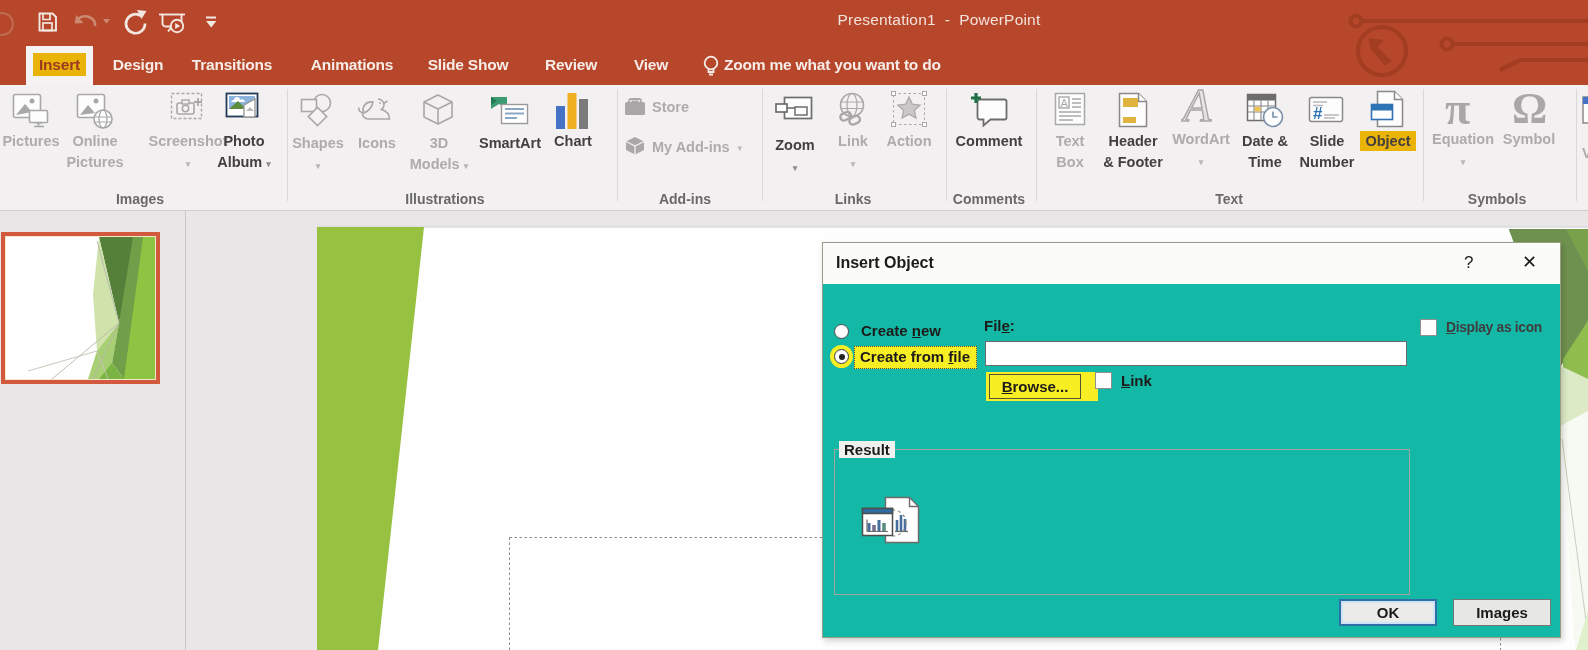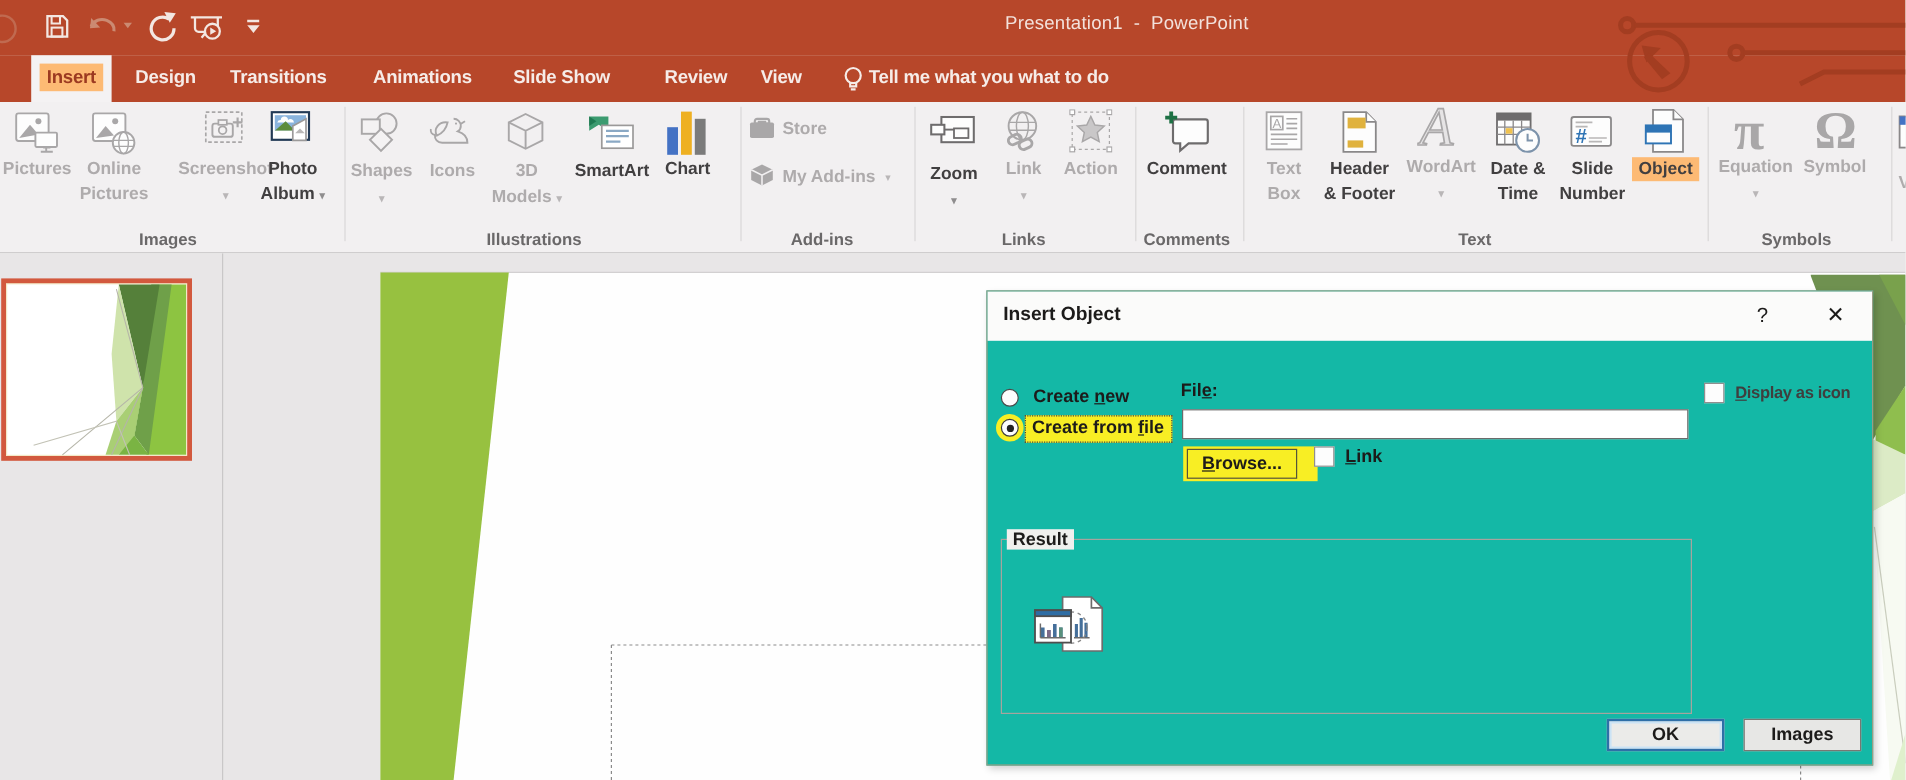--- a/index.html
+++ b/index.html
@@ -6,21 +6,21 @@
   html,body { width:1588px; height:650px; overflow:hidden; }
   body { font-family:"Liberation Sans", sans-serif; position:relative; background:#e8e6e7; }
   .abs { position:absolute; }
 
   
   #titlebar { left:0; top:0; width:1588px; height:46px; background:#b7472a; }
   #tabrow { left:0; top:46px; width:1588px; height:39px; background:#b7472a; }
   #title-text { left:290px; top:11px; width:1298px; text-align:center; color:#f3e2dc; font-size:15.5px; letter-spacing:.2px; }
   .tab { position:absolute; top:46px; height:39px; line-height:38px; color:#f6ece8; font-size:15.5px; text-align:center; font-weight:bold; letter-spacing:-0.2px; }
   #tab-insert { background:#f4f2f3; color:#9c3a21; }
-  .hl { background:#fdba74; }
+  .hl { background:#eab308; }
 
   
   #ribbon { left:0; top:85px; width:1588px; height:126px; background:#f2f0f1; border-bottom:1px solid #cfcdce; }
   .gsep { position:absolute; top:4px; width:1px; height:112px; background:#d9d7d8; }
   .glabel { position:absolute; top:106px; height:18px; font-size:14px; color:#6a6869; text-align:center; width:200px; font-weight:bold; }
   .bb { position:absolute; top:4px; text-align:center; }
   .bb .ic { display:block; margin:4px auto 0; }
   .lbl { font-size:14.5px; color:#413f40; line-height:21px; font-weight:bold; }
   .lbl.dis { color:#aeabac; }
   .darr { font-size:9px; color:#8f8d8e; line-height:8px; }
@@ -85,23 +85,23 @@
     <path d="M1374 44 l18 17 l-7 5 l-15 -18 z"></path>
   </g>
 </svg>
 <div class="abs" id="title-text">Presentation1&nbsp;&nbsp;-&nbsp;&nbsp;PowerPoint</div>
 
 <div class="tab" id="tab-insert" style="left:26px; width:67px;"><span class="hl" style="padding:3px 6px;">Insert</span></div>
 <div class="tab" style="left:103px; width:70px;">Design</div>
 <div class="tab" style="left:186px; width:92px;">Transitions</div>
 <div class="tab" style="left:302px; width:100px;text-align:center;">Animations</div>
 <div class="tab" style="left:418px; width:100px;">Slide Show</div>
-<div class="tab" style="left:536px; width:70px;text-align:right;">Review</div>
+<div class="tab" style="left:536px; width:70px;">Review</div>
 <div class="tab" style="left:624px; width:54px;">View</div>
-<div class="tab" style="left:724px; width:240px; text-align:left;">Tell me what you what to do</div>
+<div class="tab" style="left:724px; width:240px; text-align:left;">Zoom me what you want to do</div>
 <svg class="abs" style="left:701px;top:54px;" width="20" height="26" viewBox="0 0 20 26">
   <circle cx="10" cy="9" r="6.3" fill="none" stroke="#f6ece8" stroke-width="1.8"></circle>
   <path d="M7.5 15 v3 h5 v-3 M8 20.5 h4" stroke="#f6ece8" stroke-width="1.8" fill="none"></path>
 </svg>
 
 <div class="abs" id="ribbon">
 <div class="bb" style="left:-1px;width:64px;">
       <svg class="ic" width="38" height="40" viewBox="0 0 38 40" style="margin-top:2px">
         <rect x="1.5" y="3.5" width="27" height="23" rx="2" fill="#fdfdfd" stroke="#a9a7a8" stroke-width="1.6"></rect>
         <circle cx="20" cy="10" r="2.5" fill="#a9a7a8"></circle>

